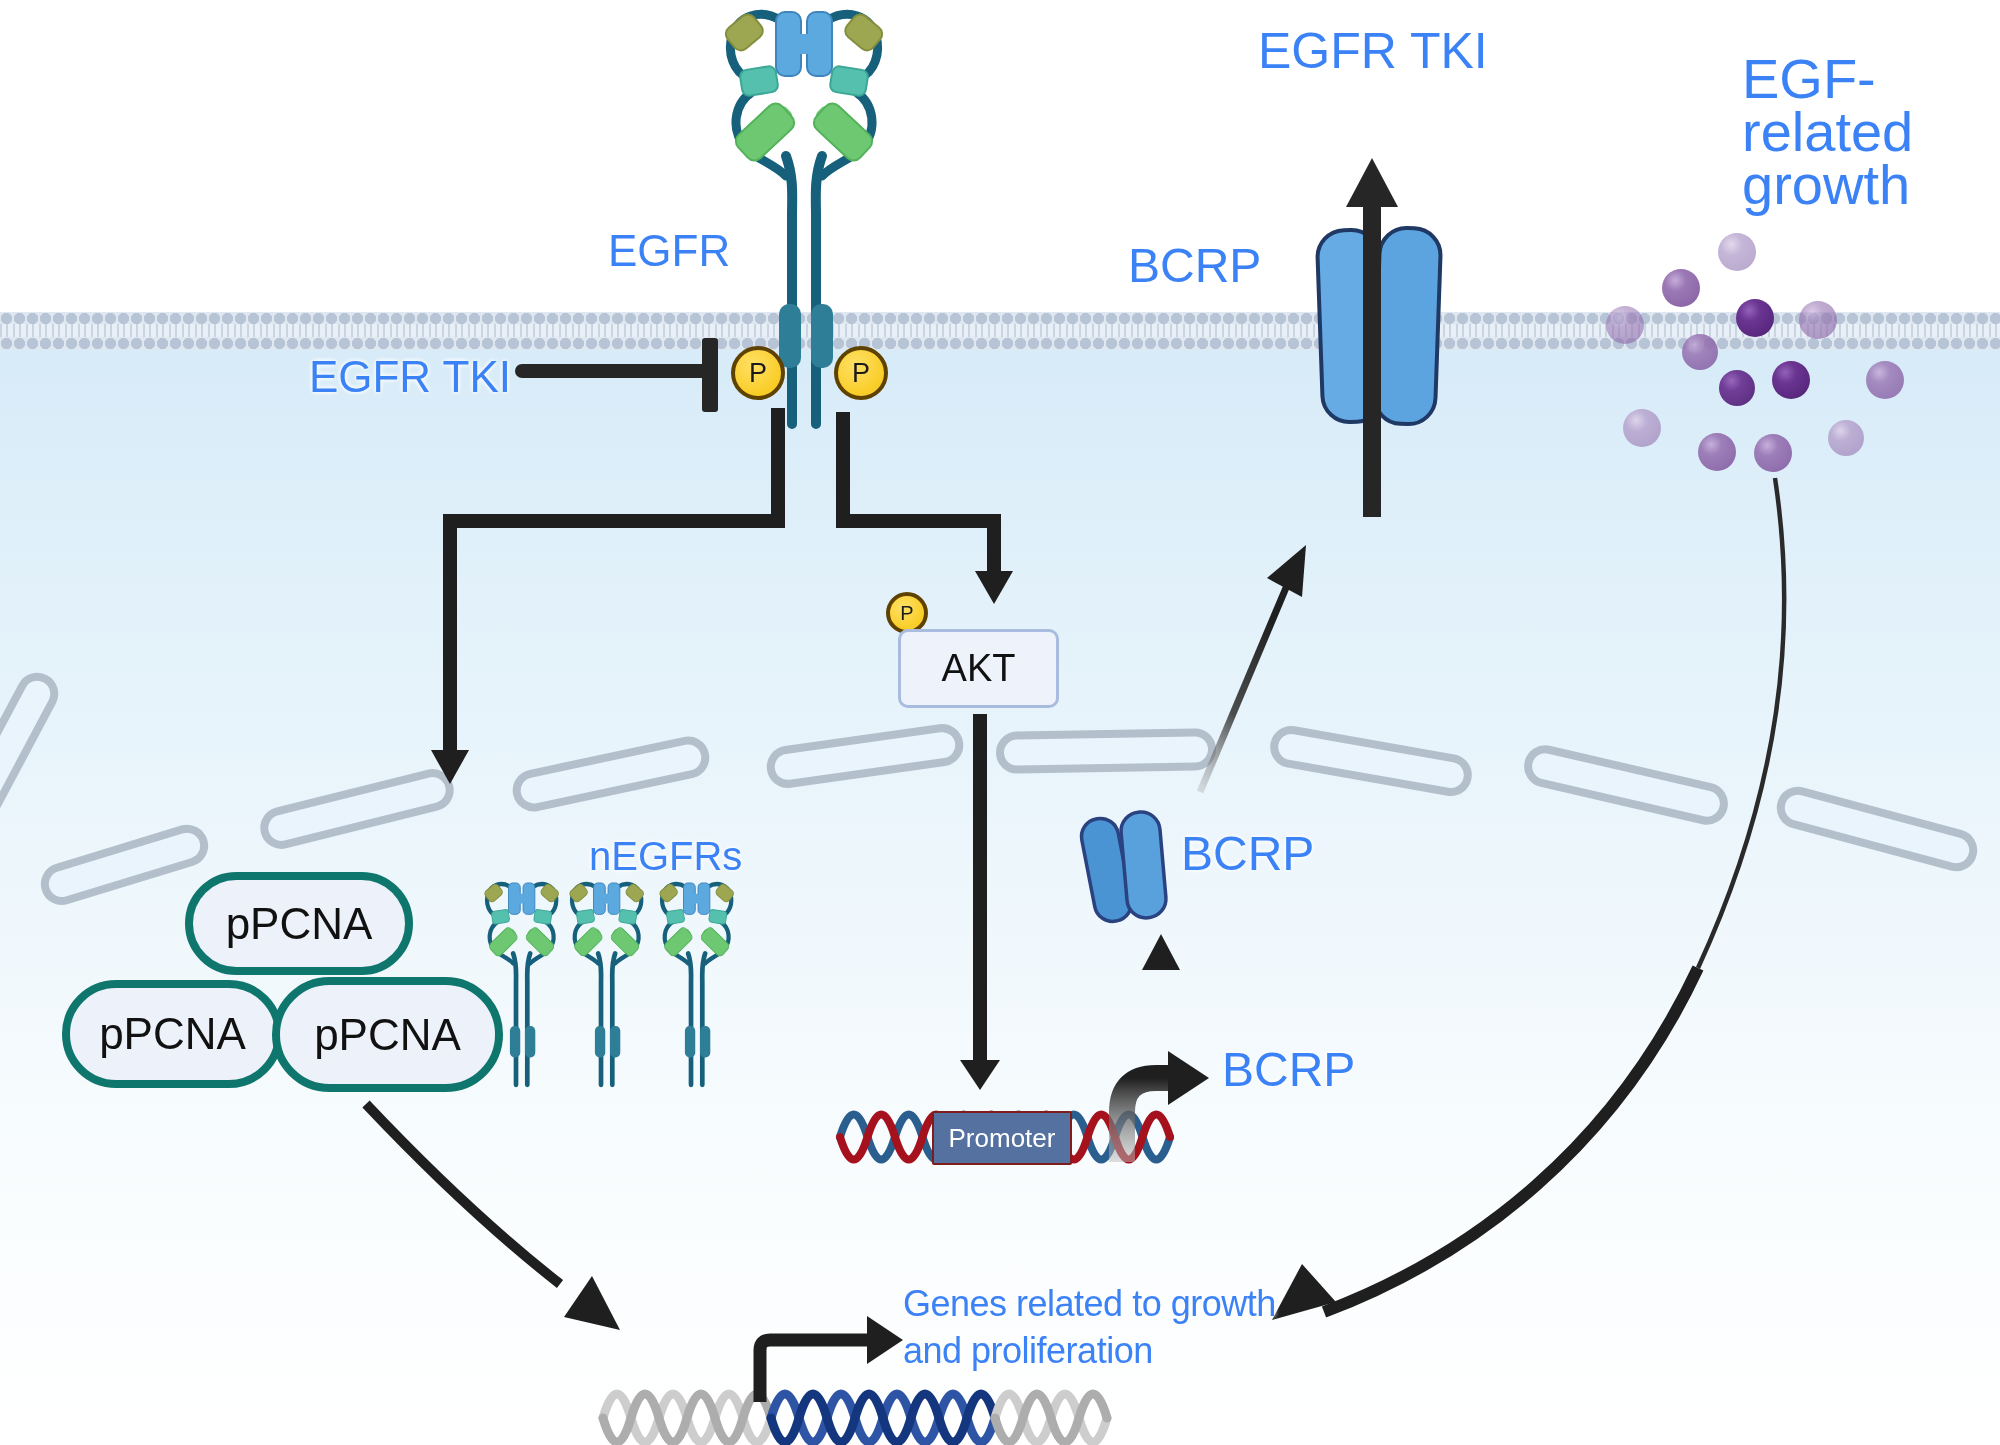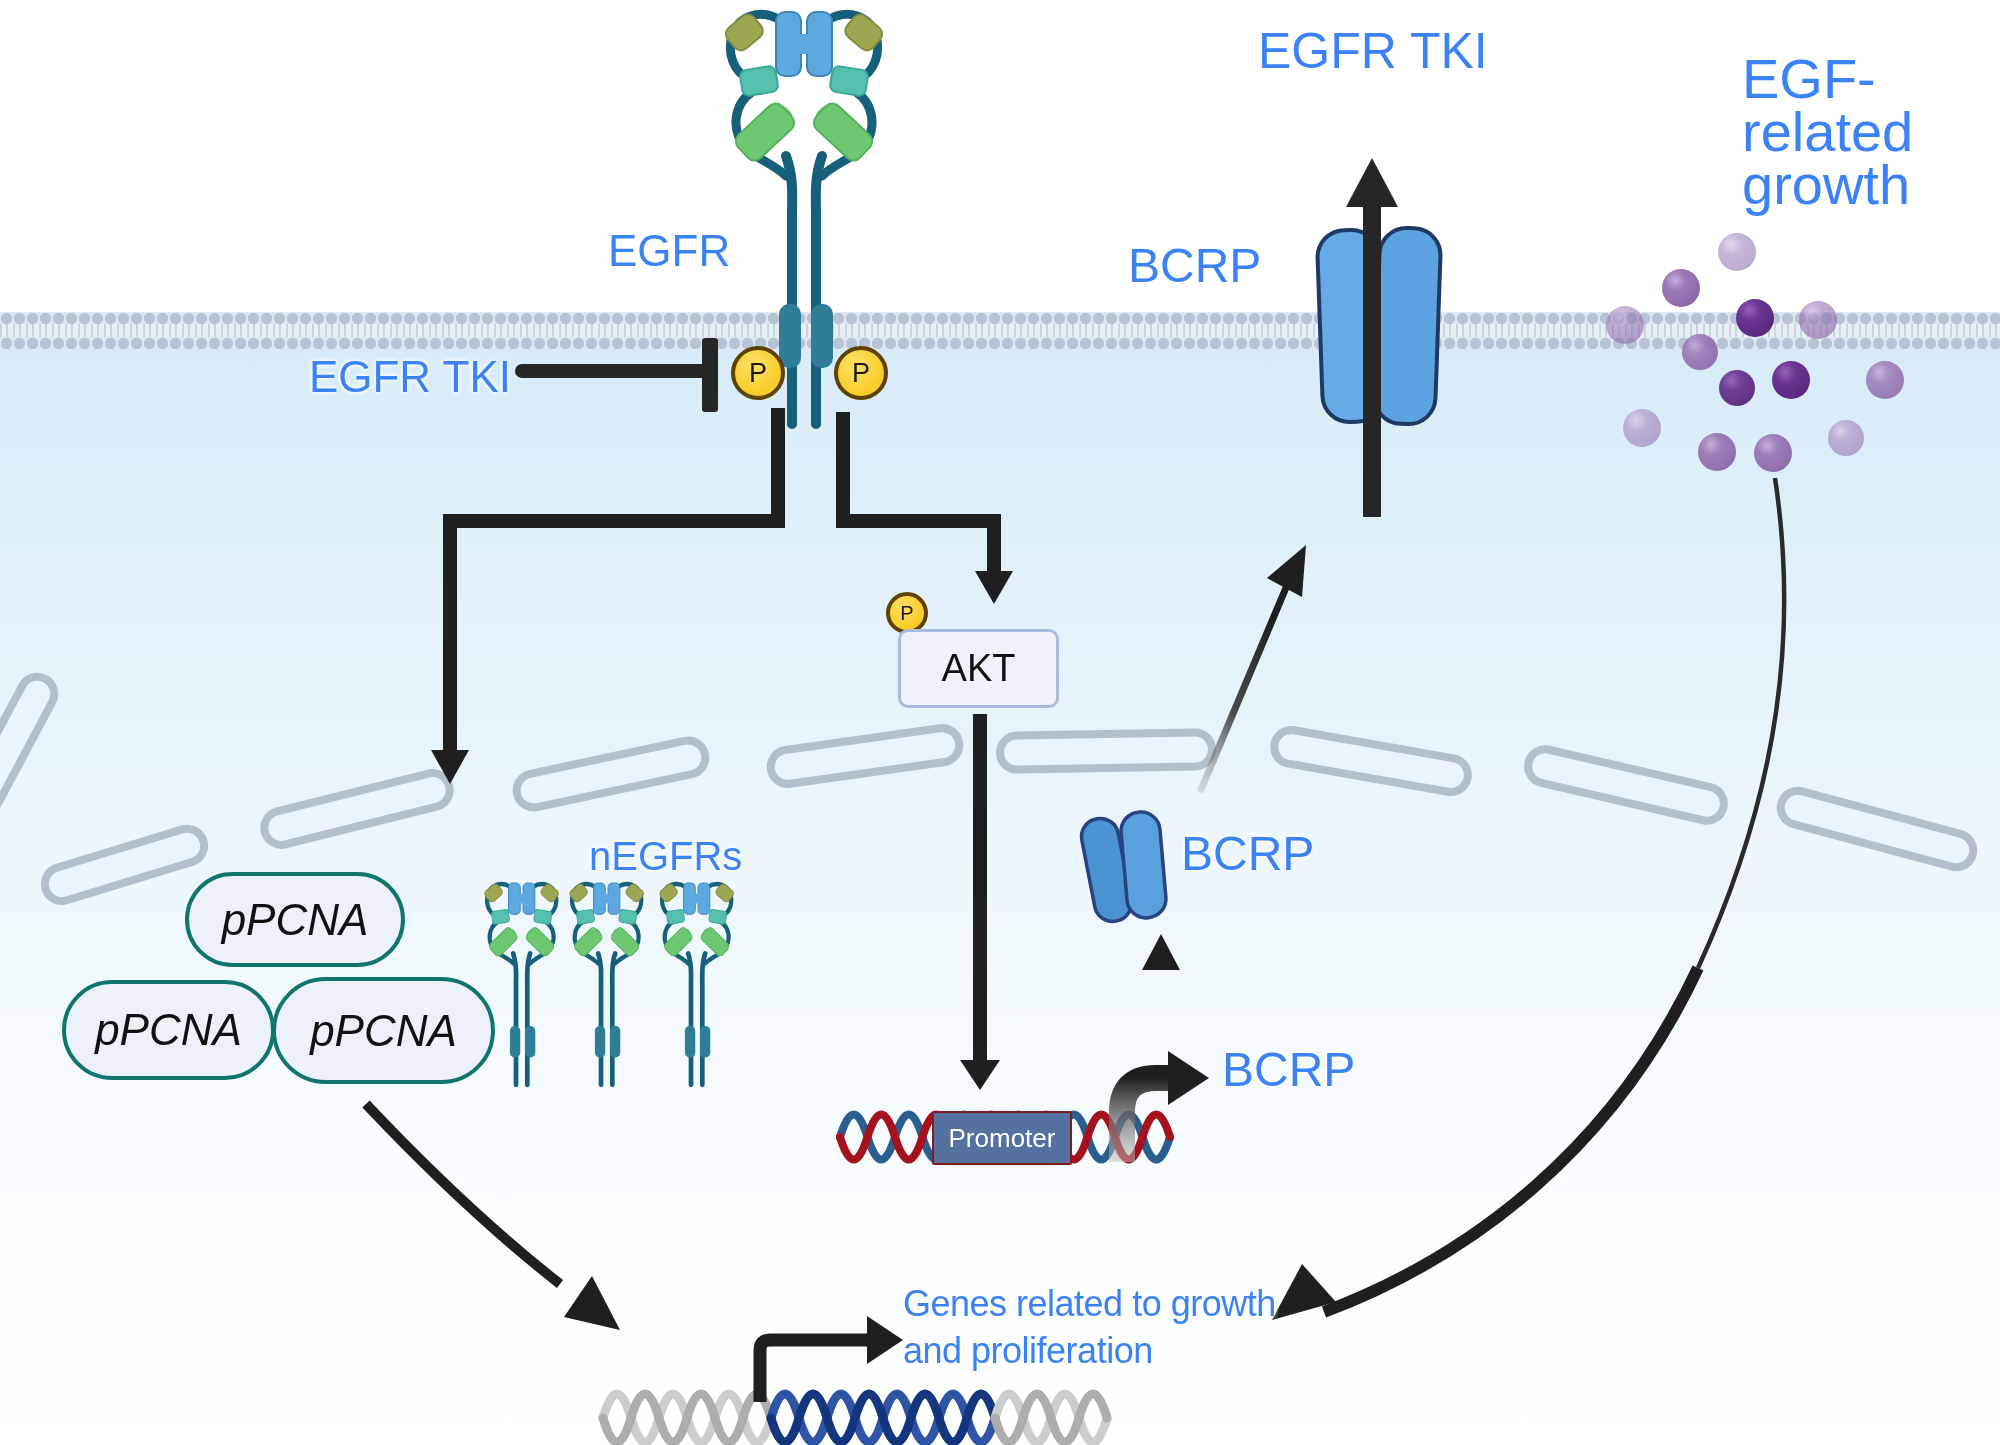--- a/index.html
+++ b/index.html
@@ -17,22 +17,22 @@
   .membrane .heads.bot{bottom:0;}
   .membrane .tails{position:absolute;left:0;top:12px;width:2000px;height:14px;
     background-image:repeating-linear-gradient(90deg,#c9d4e1 0 2px,rgba(0,0,0,0) 2px 6.5px);
     background-color:#e9eff7;}
   svg.layer{position:absolute;left:0;top:0;}
   .lbl{position:absolute;color:#3b82f6;white-space:nowrap;
        text-shadow:0 0 5px #fff,0 0 5px #fff;z-index:3;}
   .box{position:absolute;z-index:3;display:flex;align-items:center;justify-content:center;}
   .akt-box{left:898px;top:629px;width:155px;height:73px;background:#eef2fb;
     border:3px solid #a9bbde;border-radius:10px;font-weight:normal;font-size:38px;color:#111;}
-  .ppcna{background:#edf1fa;border:4px solid #0f766e;border-radius:70px;
-    font-size:44px;color:#111;font-style:italic;}
+  .ppcna{background:#edf1fa;border:8px solid #0f766e;border-radius:70px;
+    font-size:44px;color:#111;}
   .promoter-box{left:932px;top:1111px;width:136px;height:50px;background:#54719f;
     border:2px solid #7f1d1d;font-size:26px;color:#fff;border-radius:2px;}
   .pbadge{position:absolute;border-radius:50%;background:radial-gradient(circle at 38% 32%,#ffe066,#f9cd27 70%);
     border:4px solid #5f4200;color:#1a1a1a;display:flex;align-items:center;justify-content:center;z-index:3;}
   .p-big{width:46px;height:46px;font-size:27px;}
   .p-small{width:34px;height:34px;font-size:20px;}
 </style>
 </head>
 <body>
 

